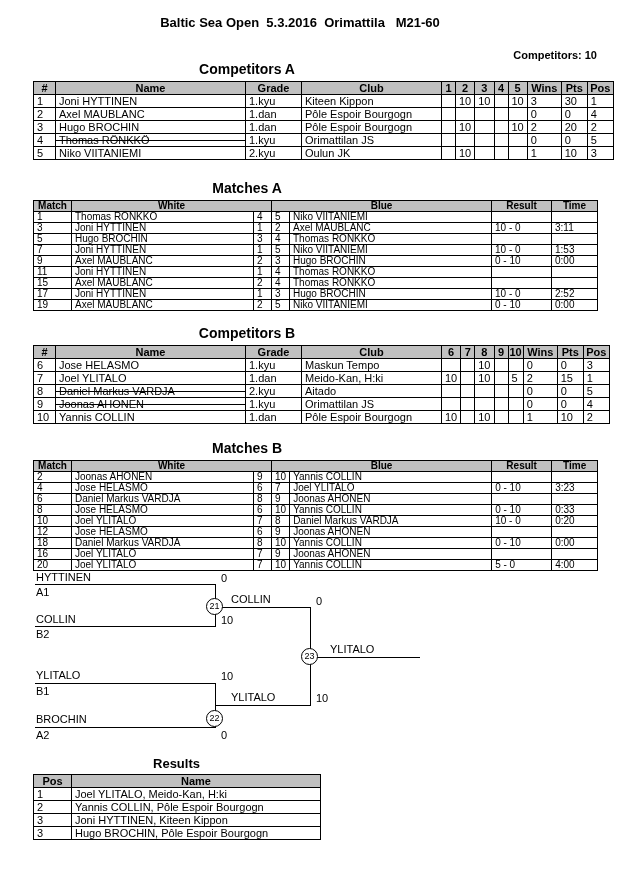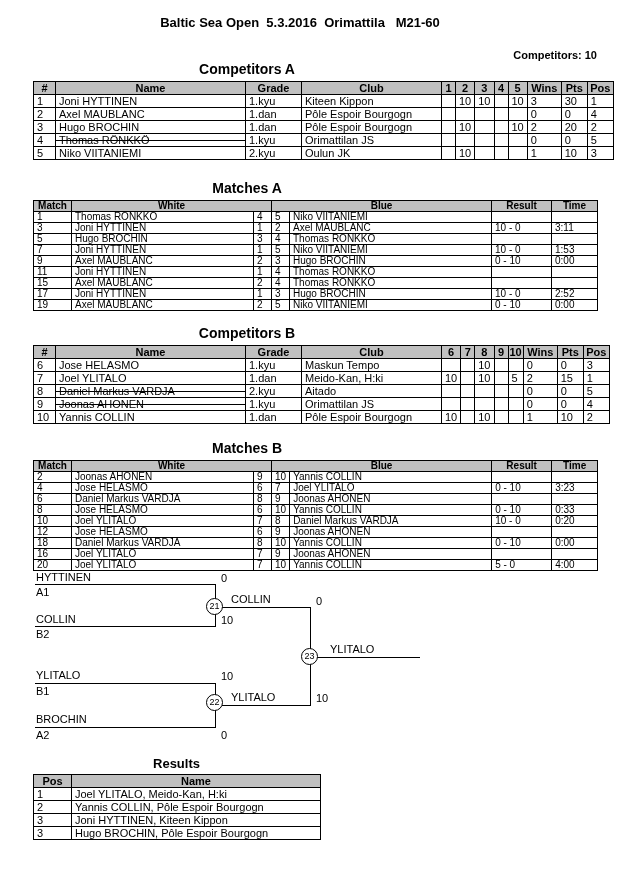--- a/index.html
+++ b/index.html
@@ -505,21 +505,21 @@
   <div class="lbl" style="left:221px;top:99px">10</div>
 
   <div class="lbl" style="left:36px;top:142px">BROCHIN</div>
   <div class="hl" style="left:35px;top:156px;width:180px"></div>
   <div class="lbl" style="left:36px;top:158px">A2</div>
   <div class="lbl" style="left:221px;top:158px">0</div>
 
   <div class="vl" style="left:215px;top:112px;height:45px"></div>
   <div class="hl" style="left:215px;top:134px;width:95px"></div>
   <div class="lbl" style="left:231px;top:120px">YLITALO</div>
-  <div class="node" style="left:206px;top:123px">22</div>
+  <div class="node" style="left:206px;top:139px">22</div>
   <div class="lbl" style="left:316px;top:121px">10</div>
 </div>
 
 <div class="sec-results">Results</div>
 <table class="grid res">
     <colgroup>
       <col style="width: 38px;">
       <col style="width: 249px;">
     </colgroup>
     <thead>

